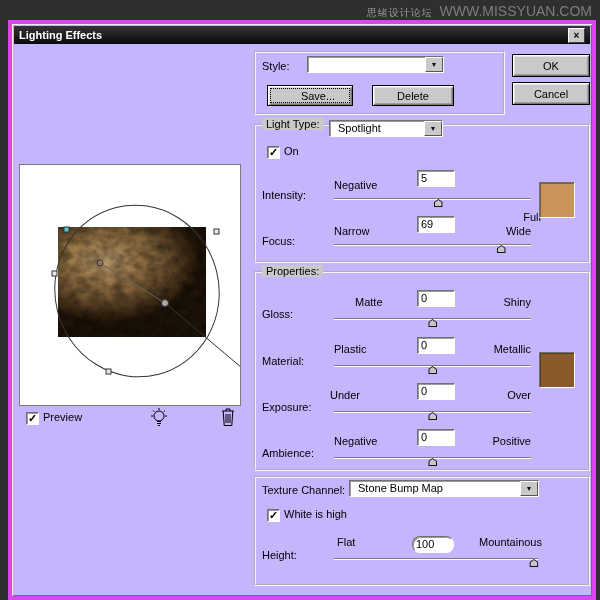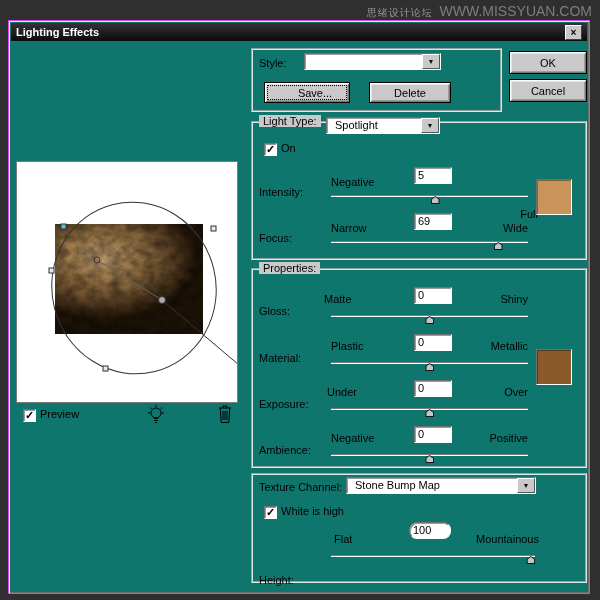--- a/index.html
+++ b/index.html
@@ -7,21 +7,21 @@
     width:600px;height:600px;position:relative;overflow:hidden;
     background:#2f2f2f;
     font-family:"Liberation Sans",sans-serif;font-size:11px;color:#000;
   }
   .watermark{position:absolute;top:3px;right:8px;color:#9a9a9a;font-size:10px;white-space:nowrap;}
   .watermark .site{letter-spacing:1px;}
   .watermark .url{font-size:14px;color:#7d7d7d;margin-left:4px;}
 
   #dialog{
     position:absolute;left:8px;top:20px;width:580px;height:572px;
-    background:#0f766e;border:1px solid #d946ef;
+    background:#c4b5fd;border:4px solid #d946ef;
     box-shadow:inset 1px 1px 0 #ededed, inset -1px -1px 0 #6e6e6e;
   }
   .titlebar{
     position:absolute;left:2px;top:2px;right:2px;height:18px;
     background:linear-gradient(180deg,#343434,#0a0a0a);
     display:flex;align-items:center;padding:0 5px;color:#fff;font-weight:bold;
   }
   .close-btn{
     margin-left:auto;width:15px;height:13px;background:#c9c9c9;
     border:1px solid;border-color:#fff #3f3f3f #3f3f3f #fff;
@@ -193,21 +193,21 @@
     <div class="thumb" style="left: 85%;"></div>
   </div>
 
   <div class="swatch" style="left: 527px; top: 158px; background: rgb(200, 148, 90);"></div>
 
   <div class="groupbox" style="left:242px;top:247px;width:332px;height:196px;">
     <span class="legend">Properties:</span>
   </div>
 
   <span class="lbl" style="left:250px;top:284px;">Gloss:</span>
-  <span class="lbl" style="left:315px;top:272px;">Matte</span>
+  <span class="lbl" style="left:343px;top:272px;">Matte</span>
   <span class="field" style="left:405px;top:266px;width:30px;">0</span>
   <span class="rlbl" style="right:61px;top:272px;">Shiny</span>
   <div class="slider" style="left:322px;top:292px;width:197px;">
     <div class="track"></div>
     <div class="thumb" style="left: 50%;"></div>
   </div>
 
   <span class="lbl" style="left:250px;top:331px;">Material:</span>
   <span class="lbl" style="left:322px;top:319px;">Plastic</span>
   <span class="field" style="left:405px;top:313px;width:30px;">0</span>
@@ -239,22 +239,22 @@
 
   <div class="groupbox" style="left:242px;top:452px;width:332px;height:106px;"></div>
   <span class="lbl" style="left:250px;top:460px;">Texture Channel:</span>
   <div class="dropdown" style="left:337px;top:456px;width:188px;">
     <span class="dd-value">Stone Bump Map</span>
     <span class="dd-btn"></span>
   </div>
   <span class="checkbox checked" style="left:255px;top:485px;"></span>
   <span class="lbl" style="left:272px;top:484px;">White is high</span>
 
-  <span class="lbl" style="left:250px;top:525px;margin-top:28px;">Height:</span>
+  <span class="lbl" style="left:250px;top:525px;">Height:</span>
   <span class="lbl" style="left:325px;top:512px;">Flat</span>
-  <span class="field" style="left:400px;top:501px;width:34px;border-radius:8px;">100</span>
+  <span class="field" style="left:400px;top:512px;width:34px;border-radius:8px;">100</span>
   <span class="rlbl" style="right:50px;top:512px;">Mountainous</span>
   <div class="slider" style="left:322px;top:532px;width:204px;">
     <div class="track"></div>
     <div class="thumb" style="left: 98%;"></div>
   </div>
 
 </div>
 
 </body></html>

